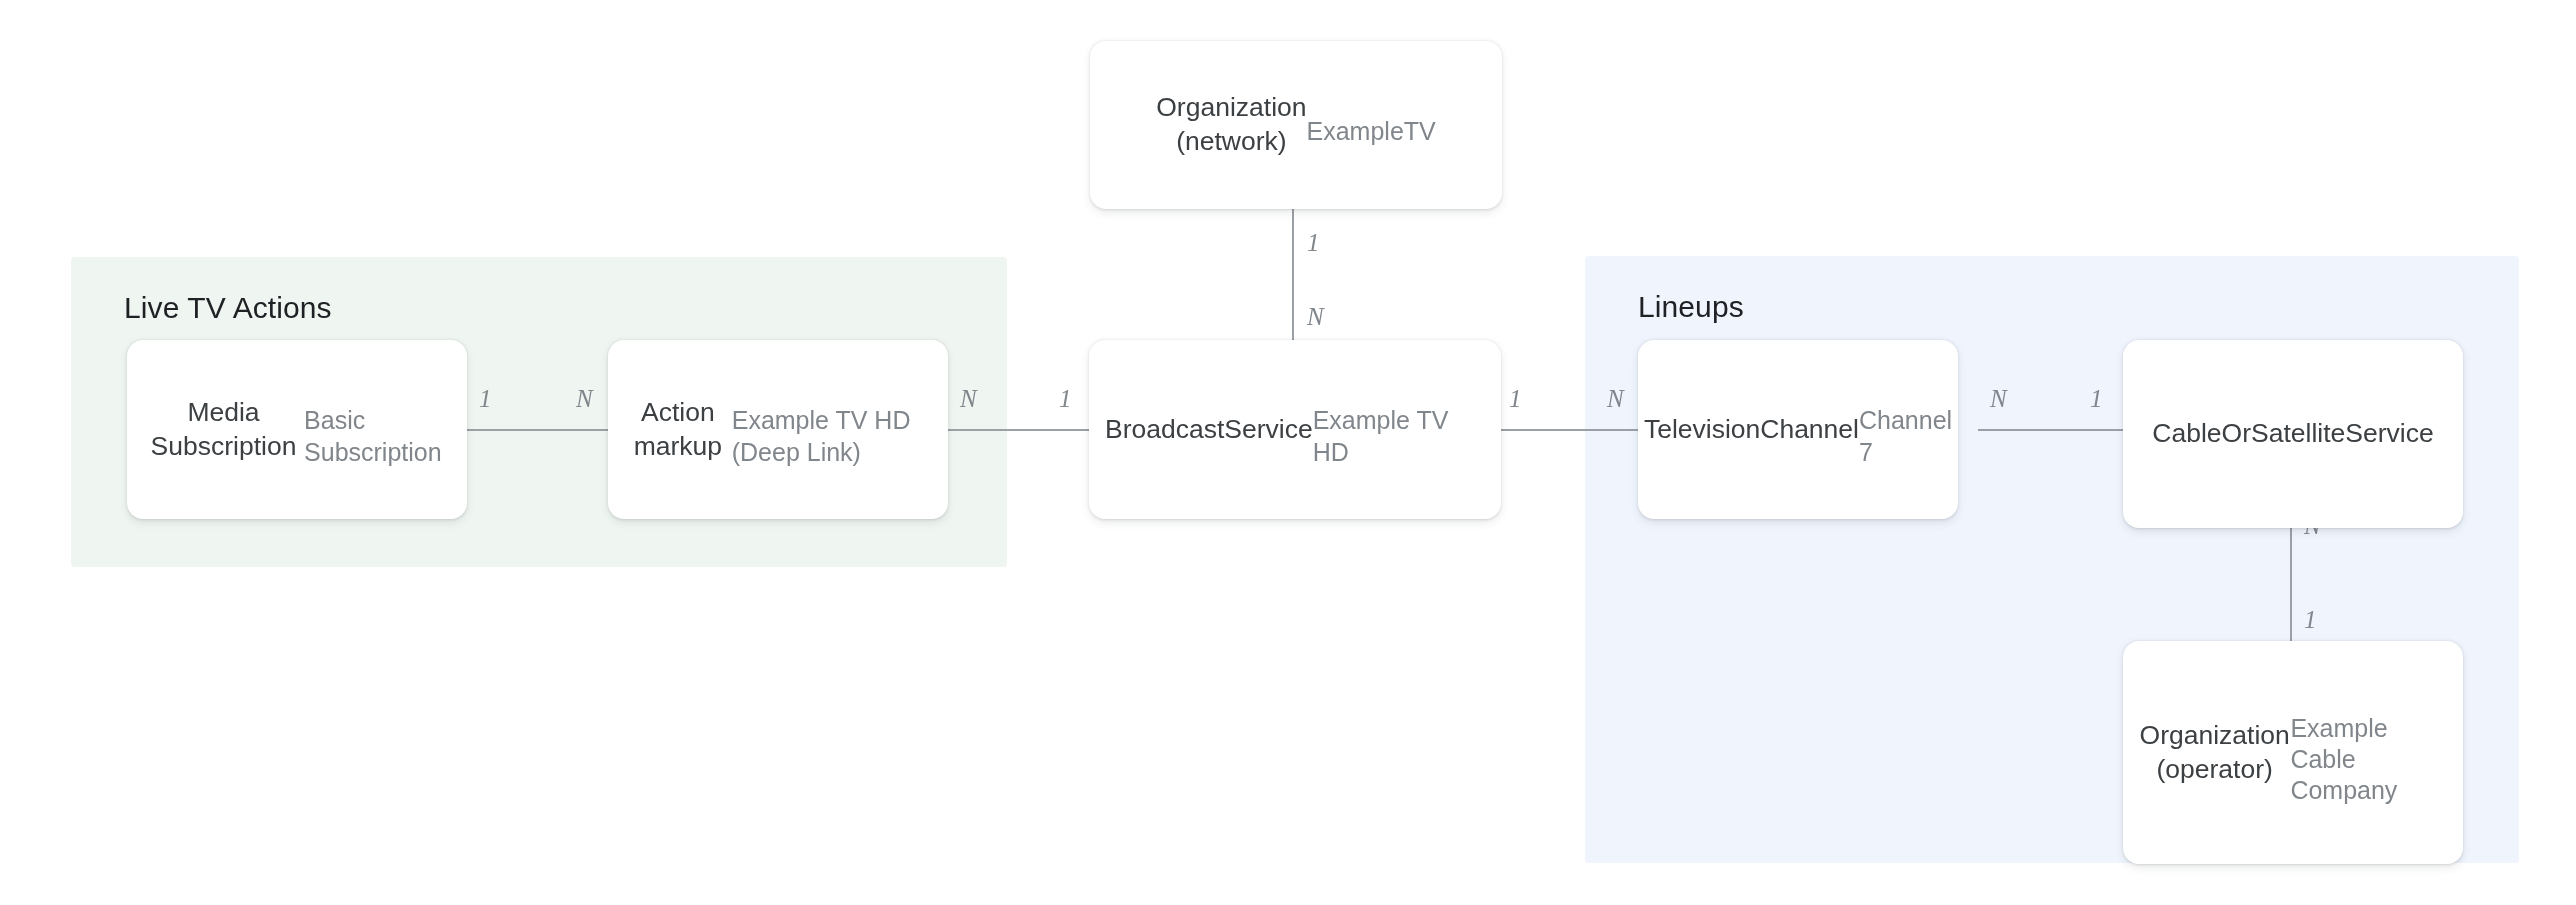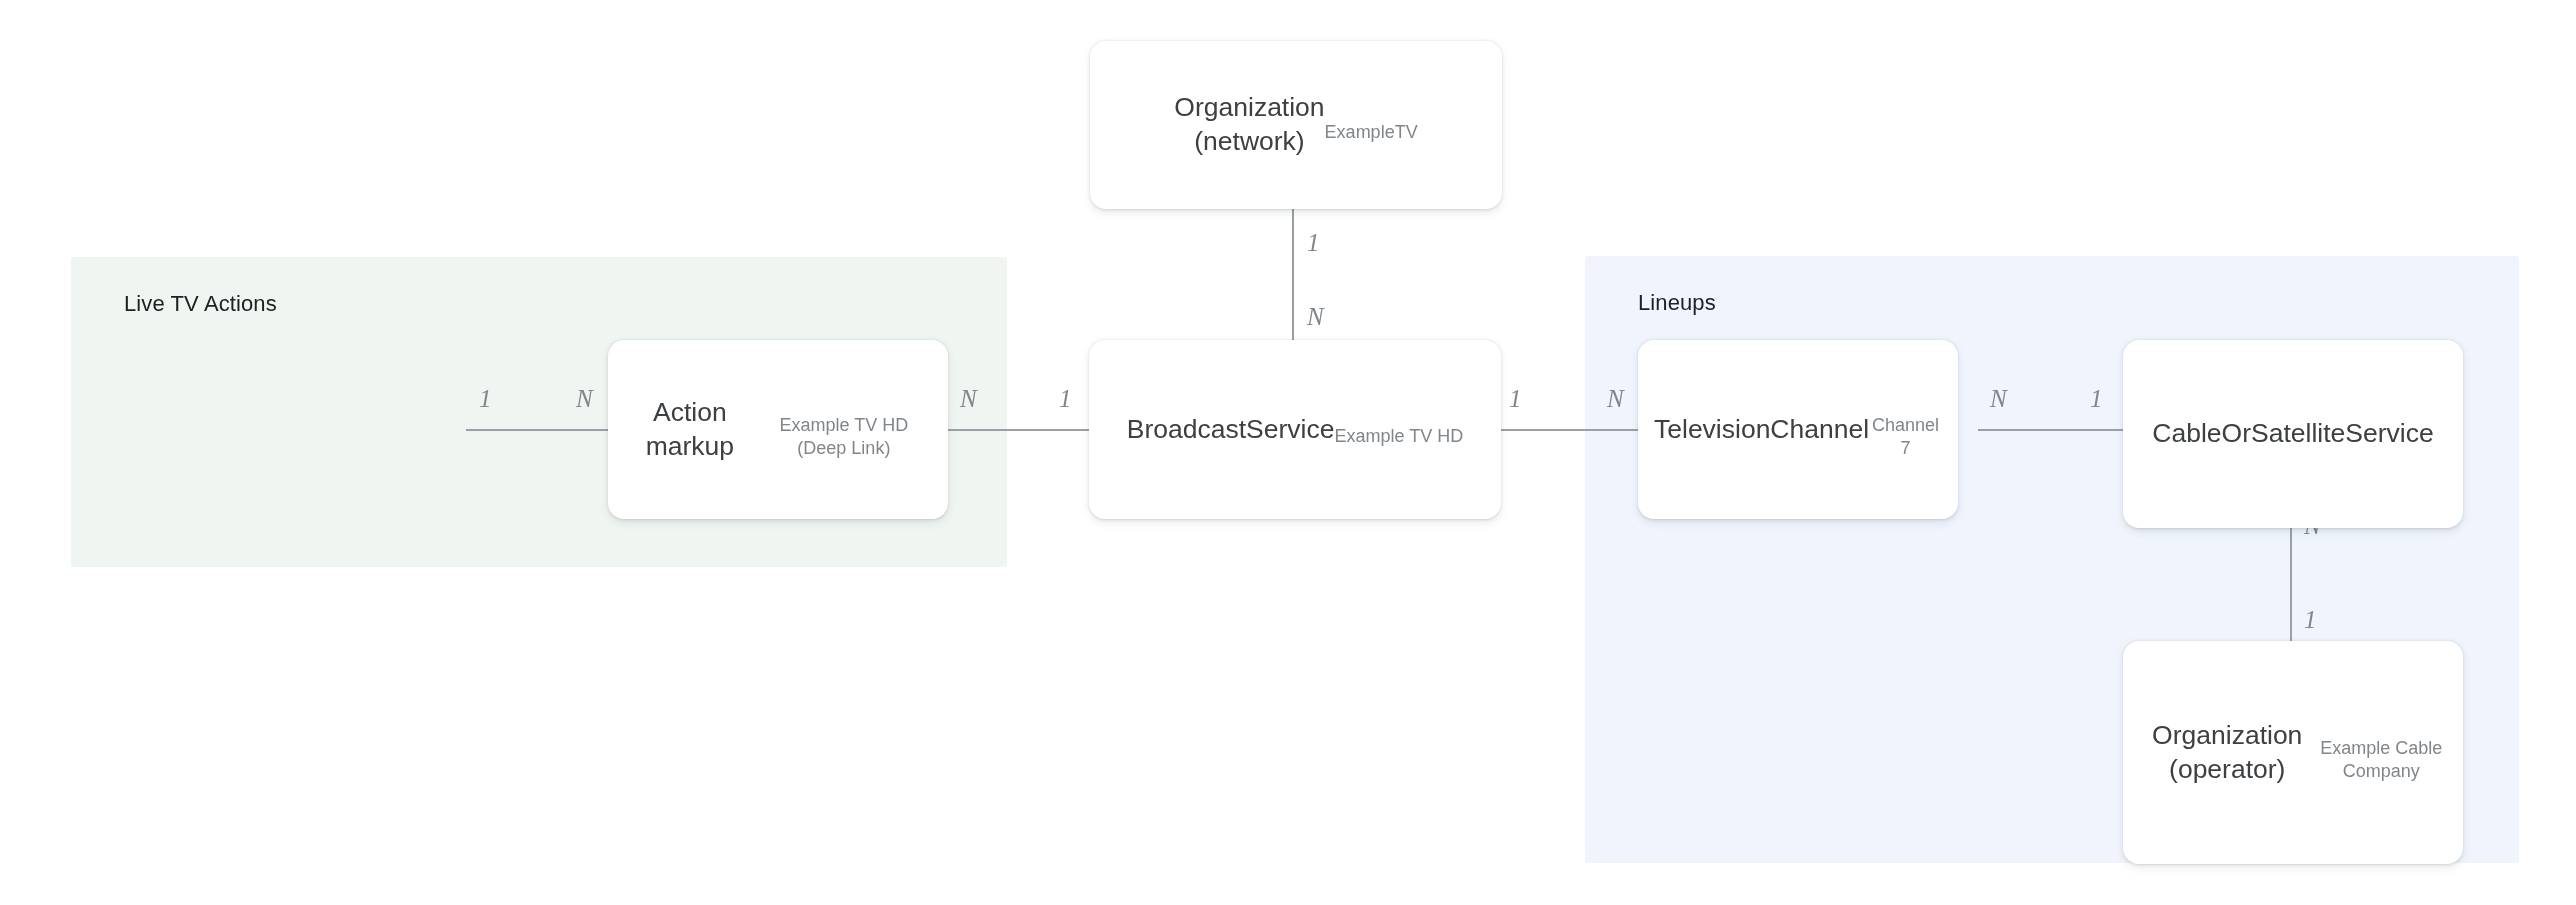--- a/index.html
+++ b/index.html
@@ -35,21 +35,21 @@
     left: 1585px;
     top: 256px;
     width: 934px;
     height: 607px;
     background: #eff4fd;
   }
   .panel-title {
     position: absolute;
     left: 53px;
     top: 34px;
-    font-size: 22px;
+    font-size: 30px;
     font-weight: 400;
     color: #202124;
     letter-spacing: 0.1px;
     white-space: nowrap;
   }
 
   
   .line-h {
     position: absolute;
     height: 1.8px;
@@ -88,23 +88,23 @@
   .node-title {
     font-size: 26.5px;
     color: #3c4043;
     text-align: center;
     line-height: 1.28;
     white-space: pre-line;
     font-weight: 400;
   }
   .node-sub {
     margin-top: 14px;
-    font-size: 18px;
+    font-size: 25px;
     color: #80868b;
-    text-align: center;
+    text-align: left;
     line-height: 1.25;
     white-space: pre-line;
     font-weight: 400;
   }
 </style>
 </head>
 <body>
 
 <div id="stage">
 
@@ -145,20 +145,24 @@
 
   <div class="card-label" style="left:2304px; top:513px;">N</div>
   <div class="card-label" style="left:2304px; top:607px;">1</div>
 
   <div class="node" style="left:1090px; top:41px; width:412px; height:168px;">
     <div class="node-title">Organization
 (network)</div>
     <div class="node-sub">ExampleTV</div>
   </div>
 
+  <div class="node" style="left:127px; top:340px; width:340px; height:179px;">
+    <div class="node-title">Media Subscription</div>
+    <div class="node-sub">Basic Subscription</div>
+  </div>
 
   <div class="node" style="left:608px; top:340px; width:340px; height:179px;">
     <div class="node-title">Action markup</div>
     <div class="node-sub">Example TV HD (Deep Link)</div>
   </div>
 
   <div class="node" style="left:1089px; top:340px; width:412px; height:179px;">
     <div class="node-title">BroadcastService</div>
     <div class="node-sub">Example TV HD</div>
   </div>

